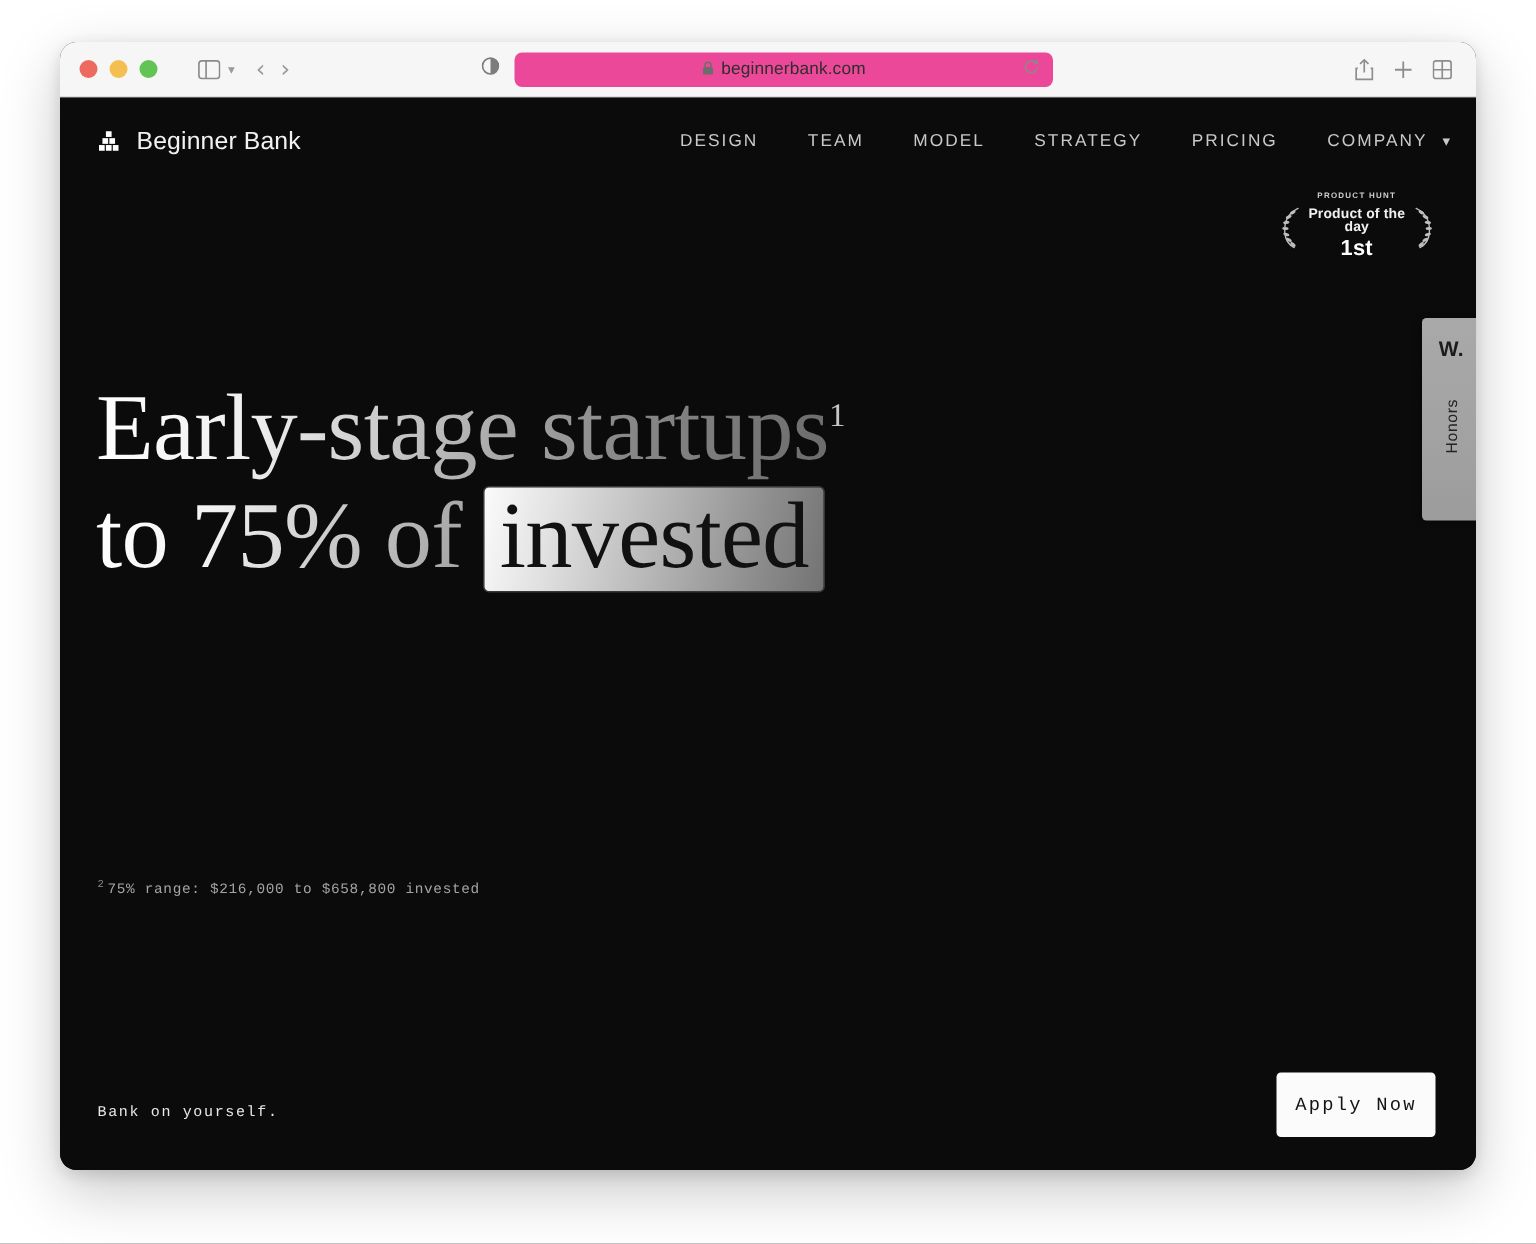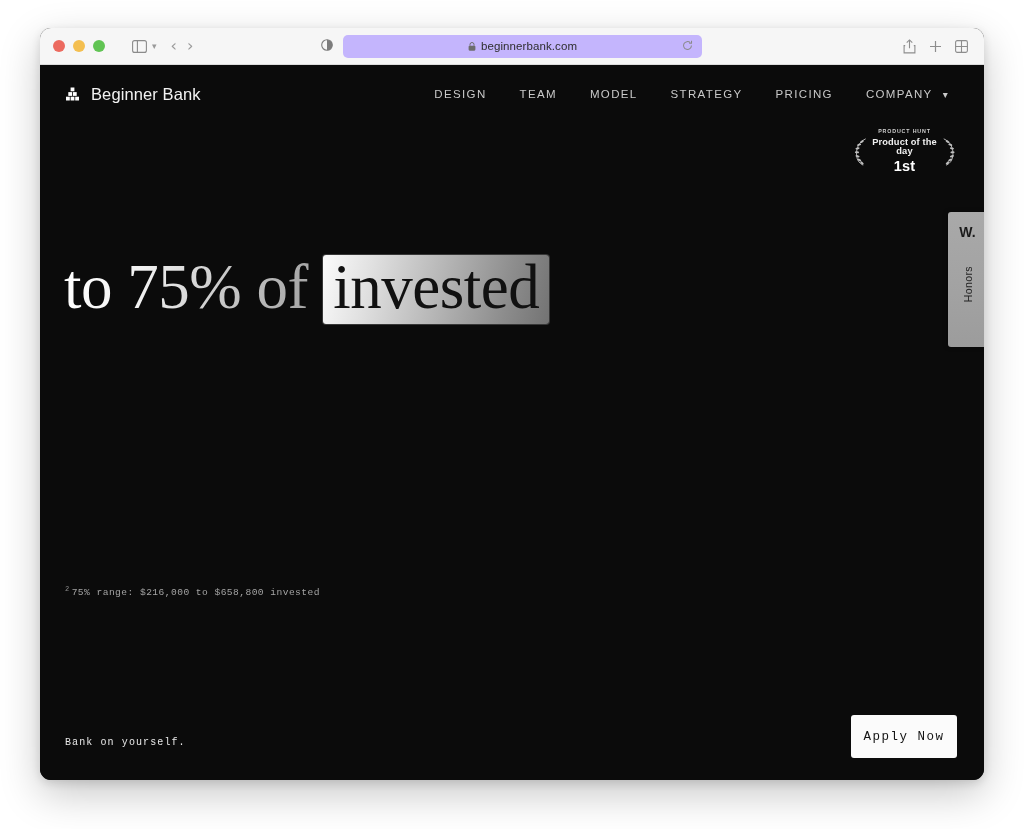--- a/index.html
+++ b/index.html
@@ -61,21 +61,21 @@
     left: 281px;
     width: 381px;
     display: flex;
     align-items: center;
     justify-content: center;
     gap: 10px;
   }
   .reader-icon { color: #7c7c7c; flex: 0 0 auto; }
   .addr-bar {
     width: 381px; height: 23px;
-    background: #c4b5fd;
+    background: #ec4899;
     border-radius: 5px;
     display: flex; align-items: center; justify-content: center;
     position: relative;
   }
   .addr-inner { display: flex; align-items: center; gap: 5px; }
   .lock-icon { color: #6d6d6d; }
   .addr-text { font-size: 11.5px; color: #2e2e2e; letter-spacing: 0.1px; }
   .reload-icon {
     position: absolute; right: 9px; top: 50%; transform: translateY(-50%);
     color: #8a8a8a;
@@ -90,21 +90,21 @@
     height: 715px;
     background: #0b0b0b;
     overflow: hidden;
   }
 
   
   .site-header {
     position: absolute; top: 0; left: 0; right: 0;
     height: 58px;
     display: flex; align-items: center;
-    padding: 0 35px 0 24px;
+    padding: 0 16px 0 24px;
   }
   .brand { display: flex; align-items: center; gap: 10px; }
   .brand-mark { width: 17px; height: 15px; display: block; }
   .brand-name {
     color: #f2f2f2; font-size: 16.5px; letter-spacing: 0.1px;
     font-family: "Liberation Sans", sans-serif;
   }
 
   .site-nav {
     margin-left: auto;
@@ -414,20 +414,23 @@
             <ellipse cx="3.5" cy="18.4" rx="2.5" ry="1.2" transform="rotate(3 3.5 18.4)"></ellipse>
             <ellipse cx="4.2" cy="23.1" rx="2.5" ry="1.2" transform="rotate(16 4.2 23.1)"></ellipse>
             <ellipse cx="6.3" cy="27.4" rx="2.5" ry="1.2" transform="rotate(29 6.3 27.4)"></ellipse>
             <ellipse cx="9.5" cy="31" rx="2.5" ry="1.2" transform="rotate(42 9.5 31)"></ellipse>
           </g>
         </g>
       </svg>
     </div>
 
     <div class="hero">
+      <div class="hero-line">
+        <span class="grad-text">Early-stage startups</span><span class="sup sup-1">1</span>
+      </div>
 
 
       <div class="hero-line line3">
         <span class="grad-text-3">to 75% of </span><span class="hl">invested</span>
       </div>
 
     </div>
 
     <div class="footnotes">
       <div class="fn">

